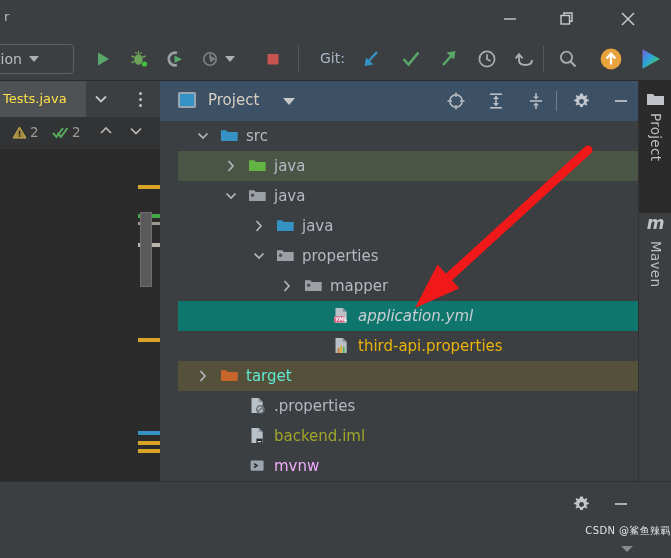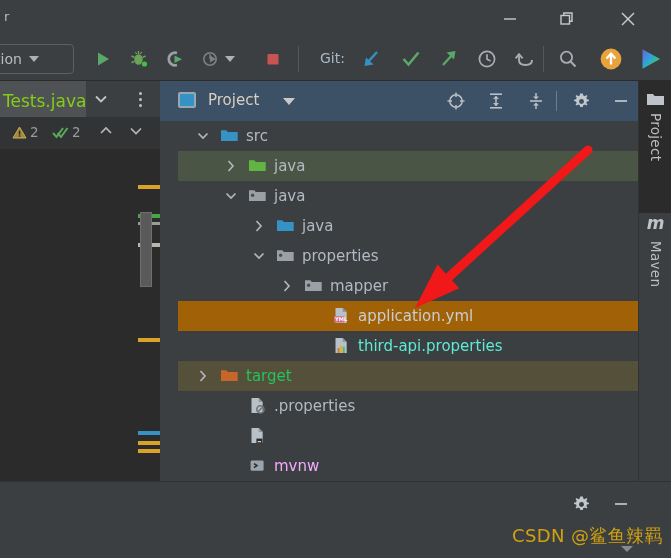--- a/index.html
+++ b/index.html
@@ -27,21 +27,21 @@
   .runcfg .txt{font-size:14px;color:#bbbbbb;margin-left:6px;}
   .caret{width:0;height:0;border-left:5px solid transparent;border-right:5px solid transparent;border-top:6px solid #b0b0b0;margin-left:7px;}
   .tb-ico{position:absolute;top:6px;width:30px;height:30px;display:flex;align-items:center;justify-content:center;}
   .tb-sep{position:absolute;top:8px;width:1px;height:26px;background:#555859;}
   .git-lbl{position:absolute;left:320px;top:12px;font-size:14px;color:#a9b7c6;}
 
   
   .editor-region{position:absolute;left:0;top:81px;width:160px;height:400px;background:#2b2b2b;}
   .tabstrip{position:absolute;left:0;top:0;width:160px;height:36px;background:#3c3f41;}
   .tab-active{position:absolute;left:0;top:0;width:86px;height:36px;background:#4e5254;border-bottom:2px solid #4a88c7;}
-  .tab-label{position:absolute;left:3px;top:10px;font-size:17px;color:#84cc16;white-space:nowrap;}
+  .tab-label{position:absolute;left:3px;top:10px;font-size:13px;color:#fde047;white-space:nowrap;}
   .tab-chevron{position:absolute;left:90px;top:9px;width:22px;height:18px;display:flex;align-items:center;justify-content:center;}
   .tab-dots{position:absolute;left:132px;top:8px;width:16px;height:20px;display:flex;flex-direction:column;align-items:center;justify-content:center;gap:3px;}
   .tab-dots i{width:3px;height:3px;background:#c0c0c0;border-radius:50%;display:block;}
 
   .inspect-bar{position:absolute;left:0;top:36px;width:160px;height:32px;background:#313335;}
   .ins-item{position:absolute;top:7px;display:flex;align-items:center;gap:3px;}
   .ins-count{font-size:13.5px;color:#9a9a9a;}
 
   .editor-body{position:absolute;left:0;top:68px;width:160px;height:332px;background:#2b2b2b;}
   .mark{position:absolute;width:22px;height:4px;}
@@ -65,21 +65,21 @@
 
   
   .rbar{position:absolute;left:638px;top:81px;width:33px;height:400px;background:#3c3f41;border-left:1px solid #323232;}
   .rbar-item{position:absolute;left:0;width:33px;display:flex;flex-direction:column;align-items:center;}
   .rbar-sel{background:#2b2b2b;}
   .vtext{writing-mode:vertical-rl;font-size:13.5px;color:#bfbfbf;letter-spacing:.3px;white-space:nowrap;}
 
   
   .bottom{position:absolute;left:0;top:481px;width:671px;height:77px;background:#3c3f41;border-top:1px solid #2f3133;}
   .b-ico{position:absolute;top:10px;width:26px;height:24px;display:flex;align-items:center;justify-content:center;}
-  .watermark{position:absolute;right:8px;top:524px;font-size:18px;color:#eab308;opacity:.85;letter-spacing:.4px;}
+  .watermark{position:absolute;right:0;top:524px;font-size:10px;color:#ffffff;opacity:.85;letter-spacing:.4px;}
   .wm-caret{position:absolute;right:38px;top:546px;width:0;height:0;border-left:6px solid transparent;border-right:6px solid transparent;border-top:6px solid #8a8a8a;}
 
   
   .annot{position:absolute;left:0;top:0;width:671px;height:558px;pointer-events:none;}
 </style>
 </head>
 <body>
 
 <div id="app">
 
@@ -387,64 +387,65 @@
           <div class="row" style="top: 150px;">
             <svg width="14" height="14" viewBox="0 0 14 14" style="position: absolute; left: 102px; top: 8px;">
               <polyline points="4.5,2 9,7 4.5,12" fill="none" stroke="#b0b6bb" stroke-width="1.7"></polyline>
             </svg>
             <svg width="19" height="17" viewBox="0 0 19 17" style="position: absolute; left: 126px; top: 6px;">
               <path d="M1 3.2 h5.3 l1.5 1.9 h9.9 v8.9 h-16.7 z" fill="#9aa0a6"></path>
               <circle cx="4.6" cy="8.3" r="1.7" fill="#4a4d50"></circle>
             </svg>
             <span class="node-label" style="left: 152px; color: rgb(179, 185, 194);">mapper</span>
           </div>
-          <div class="row" style="top: 180px; background: #a16207;">
+          <div class="row" style="top: 180px; background: #0f766e; font-style: italic;">
             <svg width="19" height="17" viewBox="0 0 19 17" style="position: absolute; left: 154px; top: 6px;">
               <path d="M3.5 1 h7.2 l4 4 v11 h-11.2 z" fill="#b8c0c8"></path>
               <polygon points="10.7,1 14.7,5 10.7,5" fill="#8e979f"></polygon>
               <rect x="2" y="9.2" width="10.4" height="6.2" rx="1" fill="#d86b8a"></rect>
               <text x="3" y="14.2" fill="#ffffff" font-size="5.2" font-family="DejaVu Sans, sans-serif" font-weight="bold">YML</text>
             </svg>
             <span class="node-label" style="left: 180px; color: rgb(201, 205, 210);">application.yml</span>
           </div>
           <div class="row" style="top: 210px;">
             <svg width="19" height="17" viewBox="0 0 19 17" style="position: absolute; left: 154px; top: 6px;">
               <path d="M3.5 1 h7.2 l4 4 v11 h-11.2 z" fill="#b8c0c8"></path>
               <polygon points="10.7,1 14.7,5 10.7,5" fill="#8e979f"></polygon>
               <rect x="5.6" y="11" width="1.9" height="5" fill="#d07a33"></rect>
               <rect x="8.2" y="8.6" width="1.9" height="7.4" fill="#e0b030"></rect>
               <rect x="10.8" y="9.8" width="1.9" height="6.2" fill="#5fb55f"></rect>
             </svg>
-            <span class="node-label" style="left: 180px; color: #5eead4;">third-api.properties</span>
+            <span class="node-label" style="left: 180px; color: #eab308;">third-api.properties</span>
           </div>
           <div class="row" style="top: 240px; background: rgb(85, 80, 58);">
             <svg width="14" height="14" viewBox="0 0 14 14" style="position: absolute; left: 18px; top: 8px;">
               <polyline points="4.5,2 9,7 4.5,12" fill="none" stroke="#b0b6bb" stroke-width="1.7"></polyline>
             </svg>
             <svg width="19" height="17" viewBox="0 0 19 17" style="position: absolute; left: 42px; top: 6px;">
               <path d="M1 3.2 h5.3 l1.5 1.9 h9.9 v8.9 h-16.7 z" fill="#c8652a"></path>
             </svg>
-            <span class="node-label" style="left: 68px; color: #22c55e;">target</span>
+            <span class="node-label" style="left: 68px; color: #5eead4;">target</span>
           </div>
           <div class="row" style="top: 270px;">
             <svg width="19" height="17" viewBox="0 0 19 17" style="position: absolute; left: 70px; top: 6px;">
               <path d="M3.5 1 h7.2 l4 4 v11 h-11.2 z" fill="#b8c0c8"></path>
               <polygon points="10.7,1 14.7,5 10.7,5" fill="#8e979f"></polygon>
               <circle cx="12.4" cy="12.4" r="3.6" fill="none" stroke="#6e7479" stroke-width="1.6"></circle>
               <line x1="10" y1="14.8" x2="14.8" y2="10" stroke="#6e7479" stroke-width="1.6"></line>
             </svg>
             <span class="node-label" style="left: 96px; color: rgb(179, 185, 194);">.properties</span>
           </div>
           <div class="row" style="top: 300px;">
             <svg width="19" height="17" viewBox="0 0 19 17" style="position: absolute; left: 70px; top: 6px;">
               <path d="M3.5 1 h7.2 l4 4 v11 h-11.2 z" fill="#b8c0c8"></path>
               <polygon points="10.7,1 14.7,5 10.7,5" fill="#8e979f"></polygon>
               <rect x="8.4" y="11.6" width="6" height="4.4" fill="#2b2b2b"></rect>
               <rect x="9.6" y="14.2" width="3.4" height="1" fill="#ffffff"></rect>
             </svg>
+            <span class="node-label" style="left: 96px; color: rgb(162, 166, 42);">backend.iml</span>
           </div>
           <div class="row" style="top: 330px;">
             <svg width="19" height="17" viewBox="0 0 19 17" style="position: absolute; left: 70px; top: 6px;">
               <rect x="2.6" y="3.4" width="13" height="10.4" rx="1.4" fill="#9aa4ac"></rect>
               <polyline points="6,6.6 9,8.6 6,10.6" fill="none" stroke="#2b2b2b" stroke-width="1.5"></polyline>
             </svg>
             <span class="node-label" style="left: 96px; color: #f0abfc;">mvnw</span>
           </div>
         </div>
       <div class="tree-scroll" style="top:85px;height:185px"></div>

